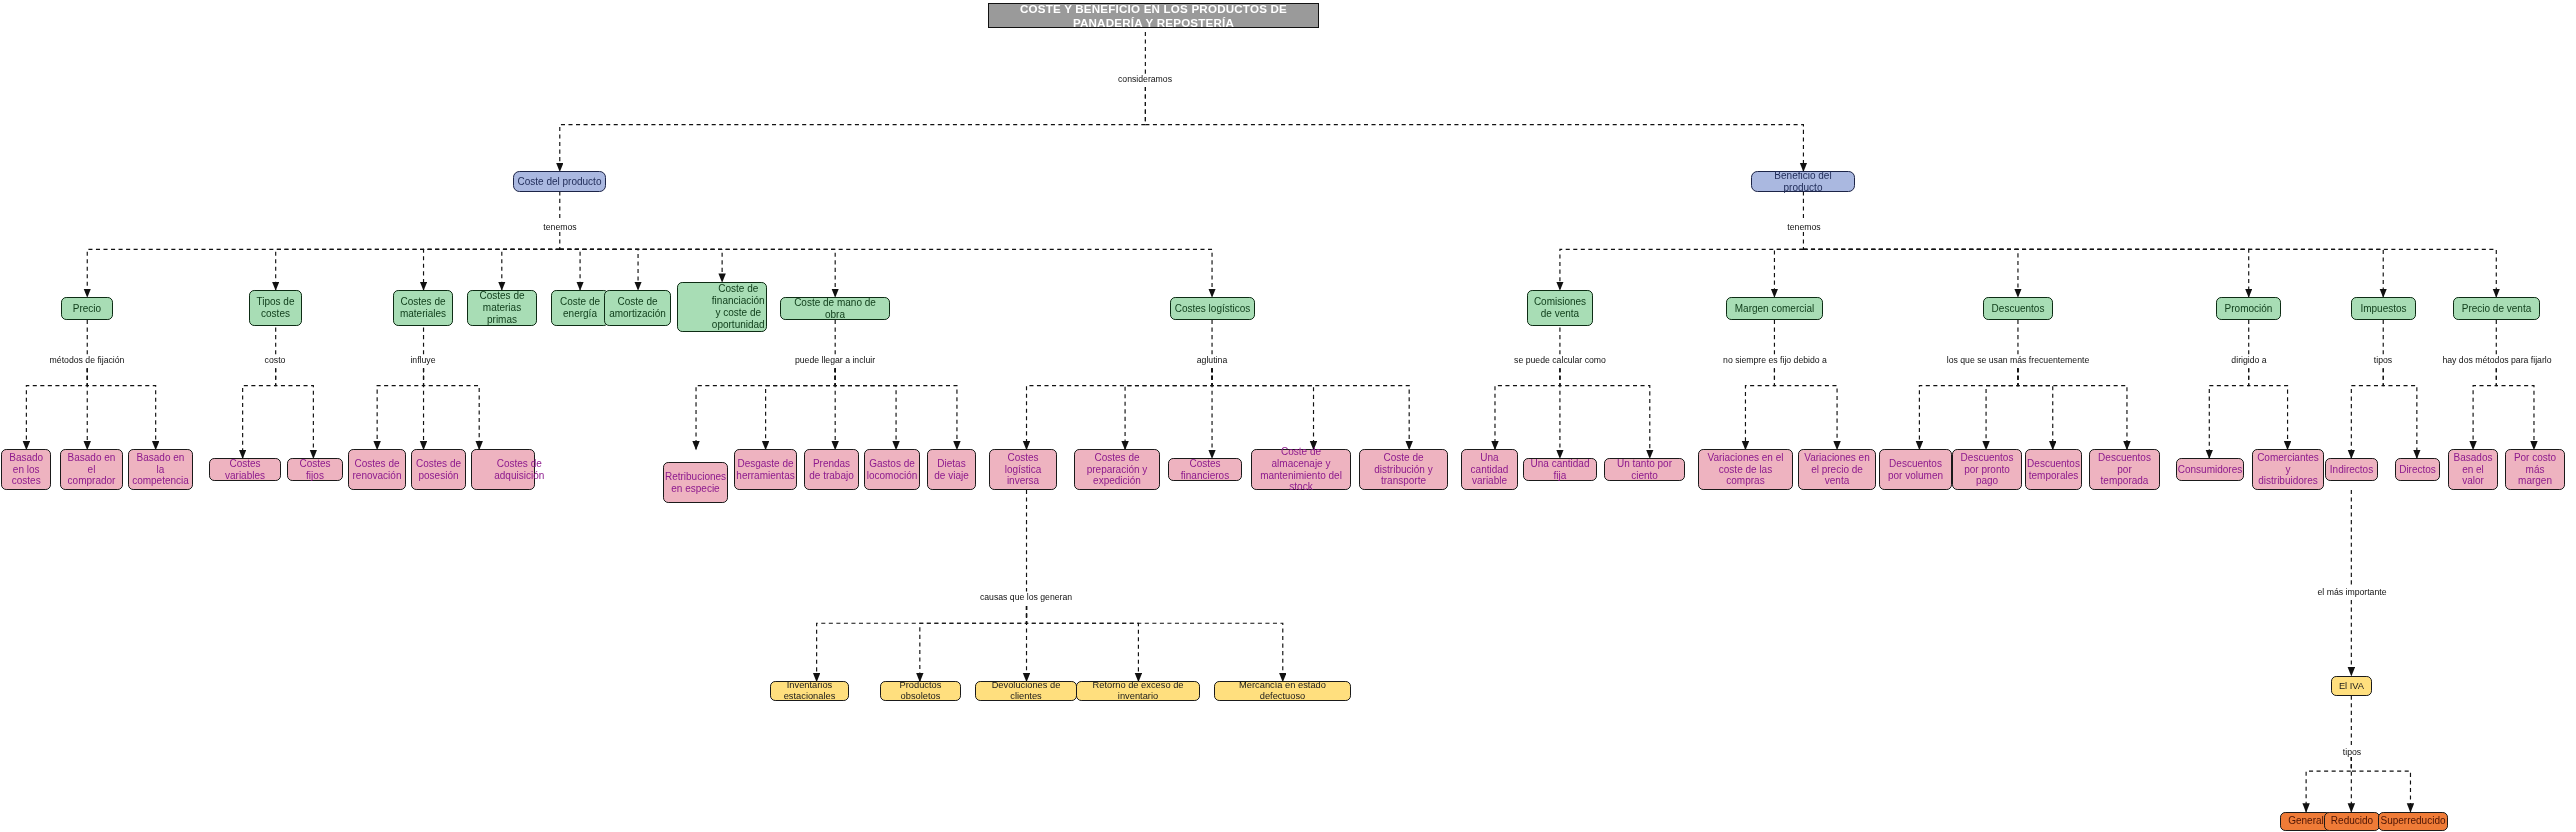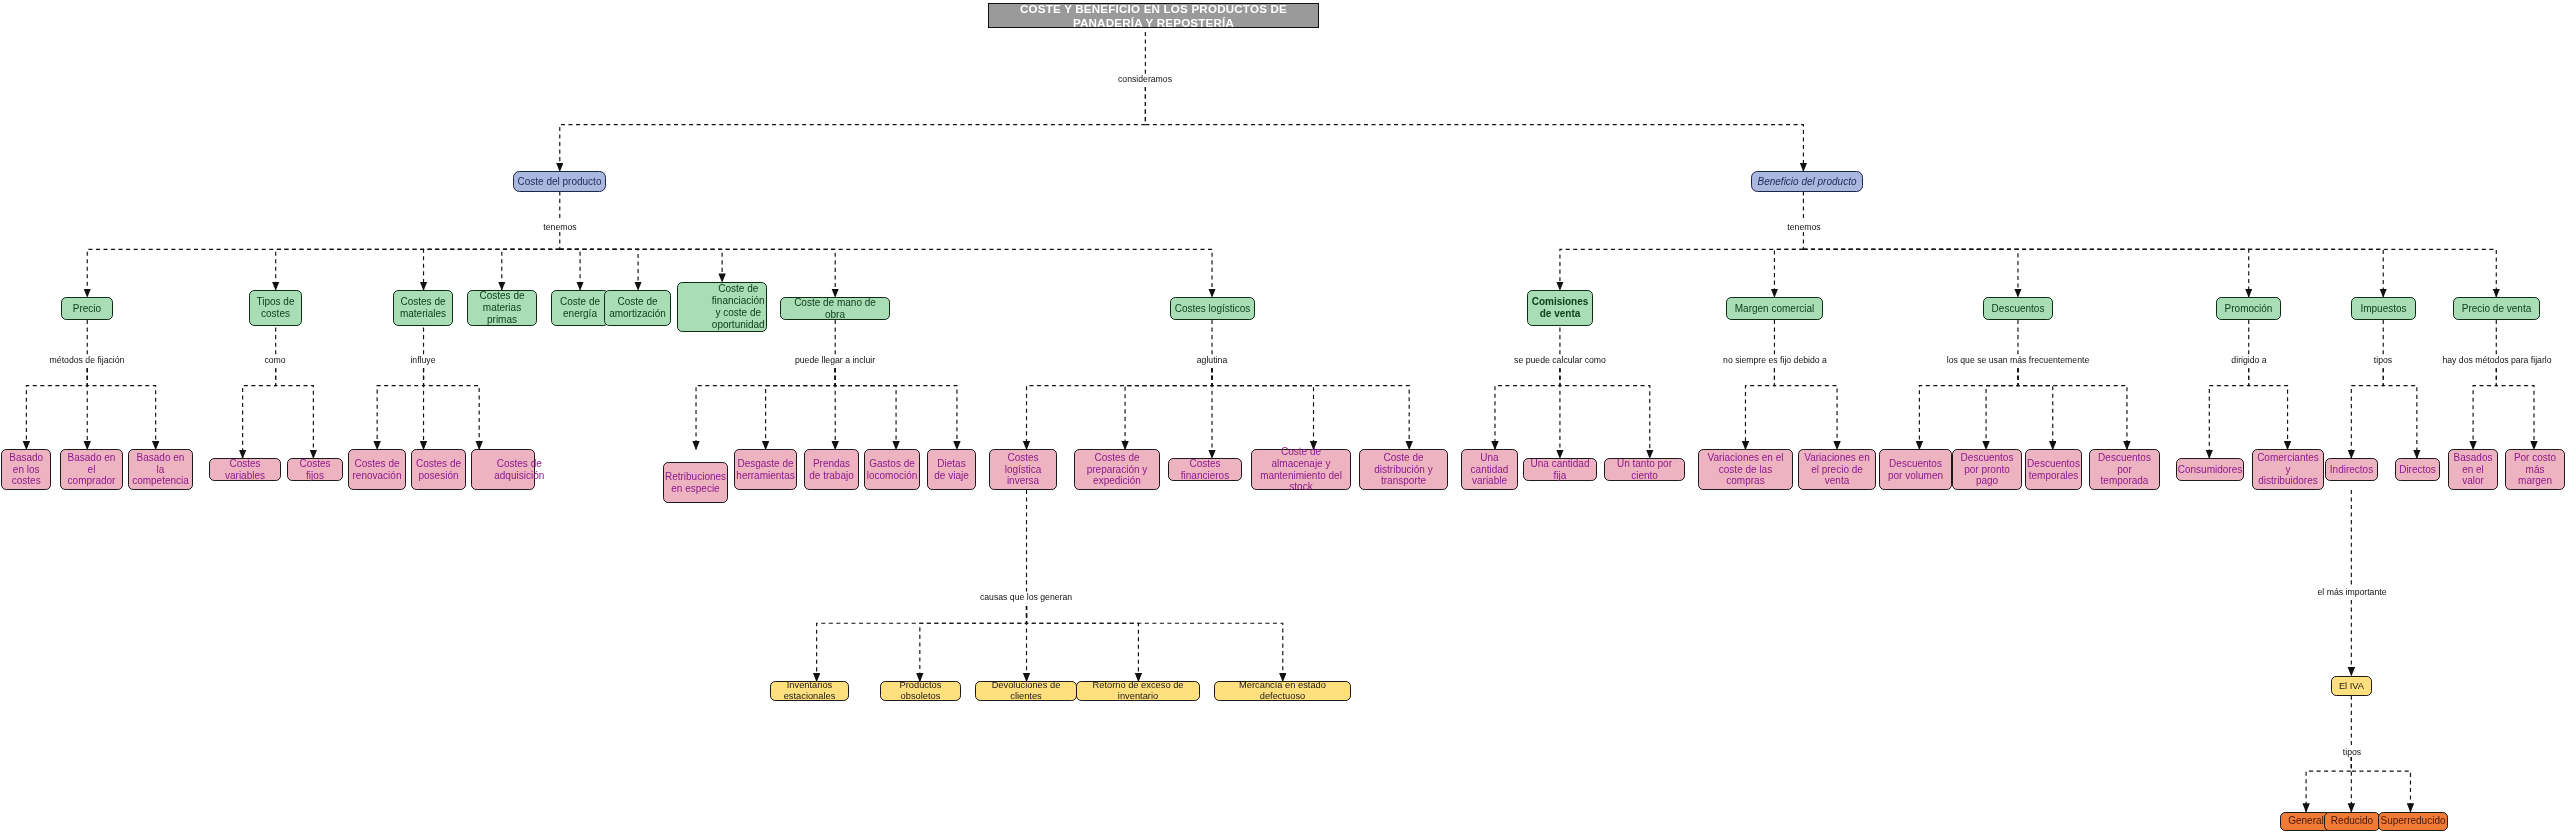--- a/index.html
+++ b/index.html
@@ -133,21 +133,21 @@
   </svg>
 
   <div class="node n-title" style="left:988px;top:2.9px;width:331px;height:25.5px;">
     <span>COSTE Y BENEFICIO EN LOS PRODUCTOS DE PANADERÍA Y REPOSTERÍA</span>
   </div>
   <div class="elabel" style="left:1145px;top:74px;">consideramos</div>
 
   <div class="node n-blue" style="left:513px;top:171px;width:93px;height:21px;">
     <span>Coste del producto</span>
   </div>
-  <div class="node n-blue" style="left:1751px;top:171px;width:112px;height:21px;font-style:italic;">
+  <div class="node n-blue" style="left:1751px;top:171px;width:104px;height:21px;">
     <span>Beneficio del producto</span>
   </div>
   <div class="elabel" style="left:560px;top:222px;">tenemos</div>
   <div class="elabel" style="left:1804px;top:222px;">tenemos</div>
 
   <div class="node n-green" style="left:61px;top:297px;width:52px;height:23px;">
     <span>Precio</span>
     </div>
   <div class="node n-green" style="left:249px;top:290px;width:53px;height:36px;">
     <span>Tipos de costes</span>
@@ -166,41 +166,41 @@
     </div>
   <div class="node n-green" style="left:677px;top:282px;width:90px;height:50px;padding-left:36px;">
     <span>Coste de financiación y coste de oportunidad</span>
     </div>
   <div class="node n-green" style="left:780px;top:297px;width:110px;height:23px;">
     <span>Coste de mano de obra</span>
     </div>
   <div class="node n-green" style="left:1170px;top:297px;width:85px;height:23px;">
     <span>Costes logísticos</span>
     </div>
-  <div class="node n-green" style="left:1527px;top:290px;width:66px;height:36px;font-weight:bold;">
+  <div class="node n-green" style="left:1527px;top:290px;width:66px;height:36px;">
     <span>Comisiones de venta</span>
     </div>
   <div class="node n-green" style="left:1726px;top:297px;width:97px;height:23px;">
     <span>Margen comercial</span>
     </div>
   <div class="node n-green" style="left:1983px;top:297px;width:70px;height:23px;">
     <span>Descuentos</span>
     </div>
   <div class="node n-green" style="left:2216px;top:297px;width:65px;height:23px;">
     <span>Promoción</span>
     </div>
   <div class="node n-green" style="left:2351px;top:297px;width:65px;height:23px;">
     <span>Impuestos</span>
     </div>
   <div class="node n-green" style="left:2453px;top:297px;width:87px;height:23px;">
     <span>Precio de venta</span>
     </div>
 
   <div class="elabel" style="left:87px;top:355px;">métodos de fijación</div>
-  <div class="elabel" style="left:275px;top:355px;">como</div>
+  <div class="elabel" style="left:275px;top:355px;">costo</div>
   <div class="elabel" style="left:423px;top:355px;">influye</div>
   <div class="elabel" style="left:835px;top:355px;">puede llegar a incluir</div>
   <div class="elabel" style="left:1212px;top:355px;">aglutina</div>
   <div class="elabel" style="left:1560px;top:355px;">se puede calcular como</div>
   <div class="elabel" style="left:1775px;top:355px;">no siempre es fijo debido a</div>
   <div class="elabel" style="left:2018px;top:355px;text-align:right;">los que se usan más frecuentemente</div>
   <div class="elabel" style="left:2249px;top:355px;">dirigido a</div>
   <div class="elabel" style="left:2383px;top:355px;">tipos</div>
   <div class="elabel" style="left:2497px;top:355px;">hay dos métodos para fijarlo</div>
 

